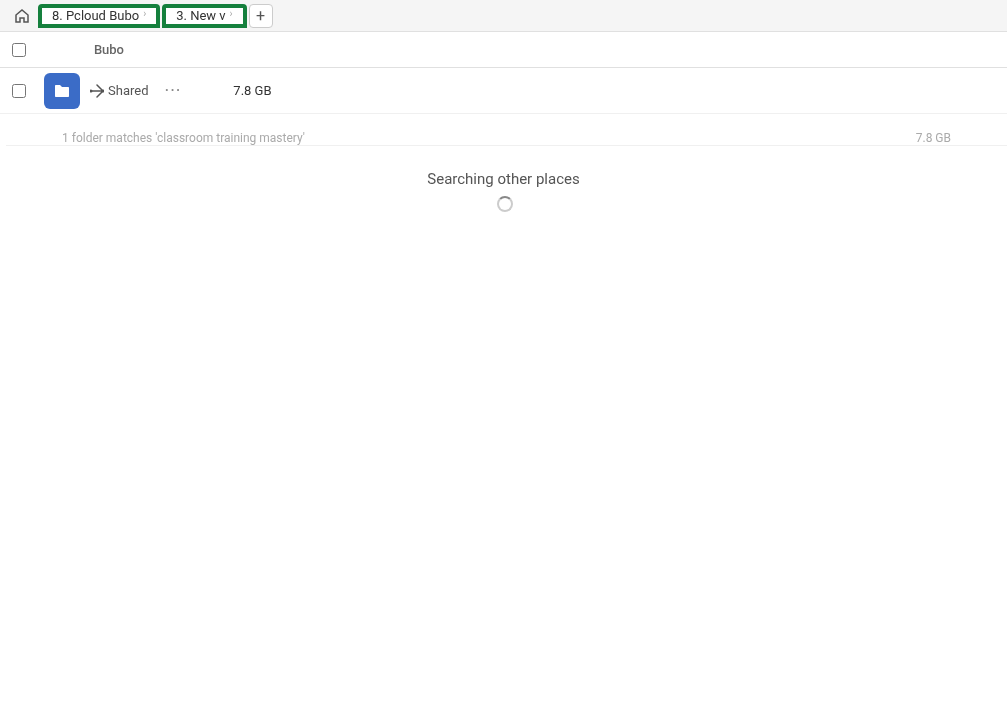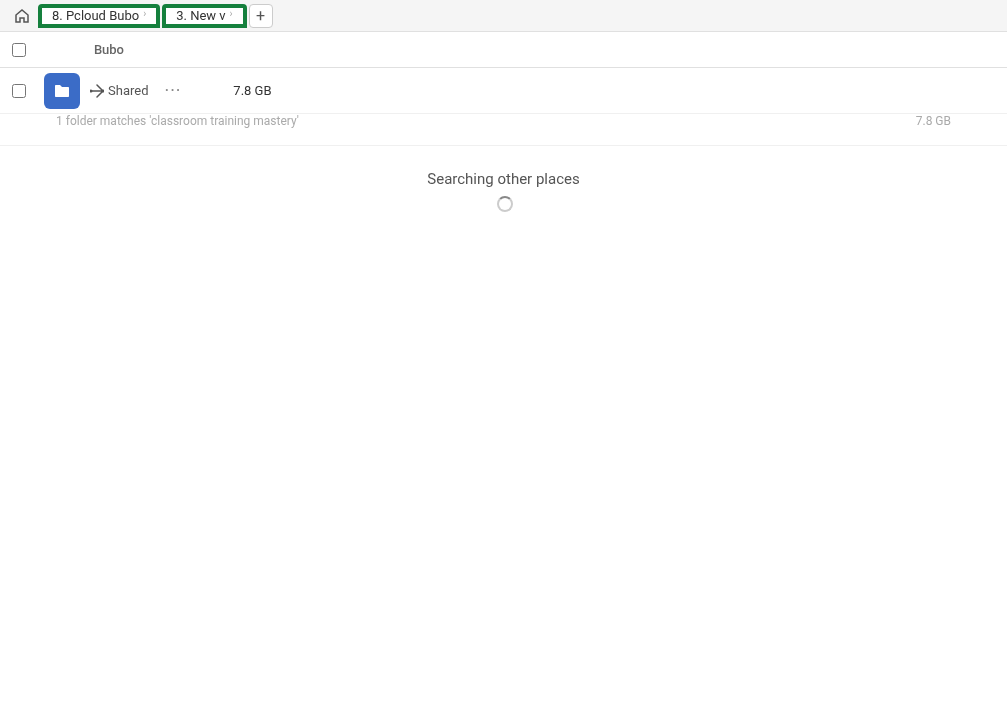--- a/index.html
+++ b/index.html
@@ -162,24 +162,25 @@
     .file-size {
       width: 70px;
       text-align: right;
       font-size: 13px;
       color: #333;
     }
 
     
     .match-row {
       display: flex;
-      align-items: flex-start;
+      align-items: flex-end;
       height: 32px;
       padding: 0 56px;
       border-bottom: 1px solid #f0f0f0;
+      margin-left: 6px;
     }
 
     .match-text {
       flex: 1;
       font-size: 12px;
       color: #aaa;
     }
 
     .match-size {
       font-size: 12px;

